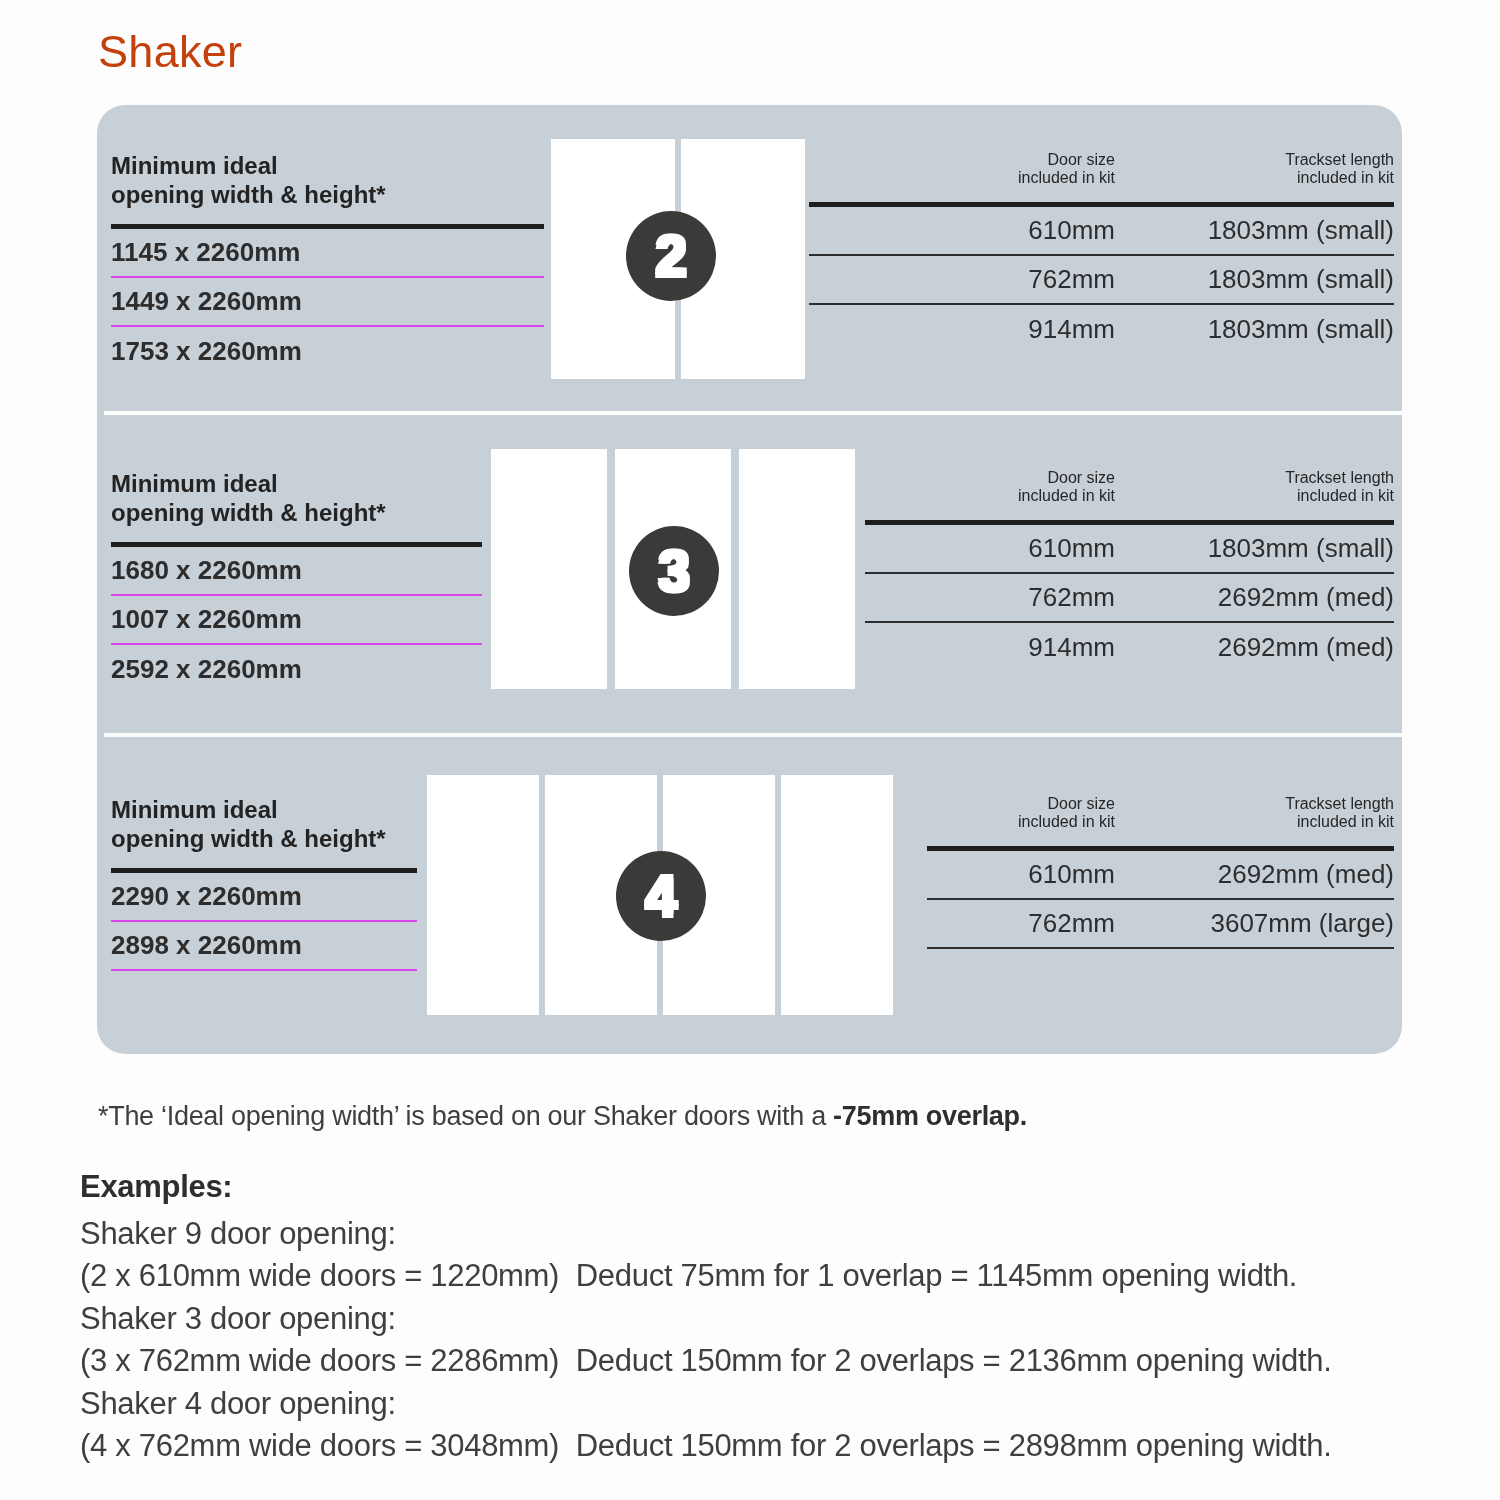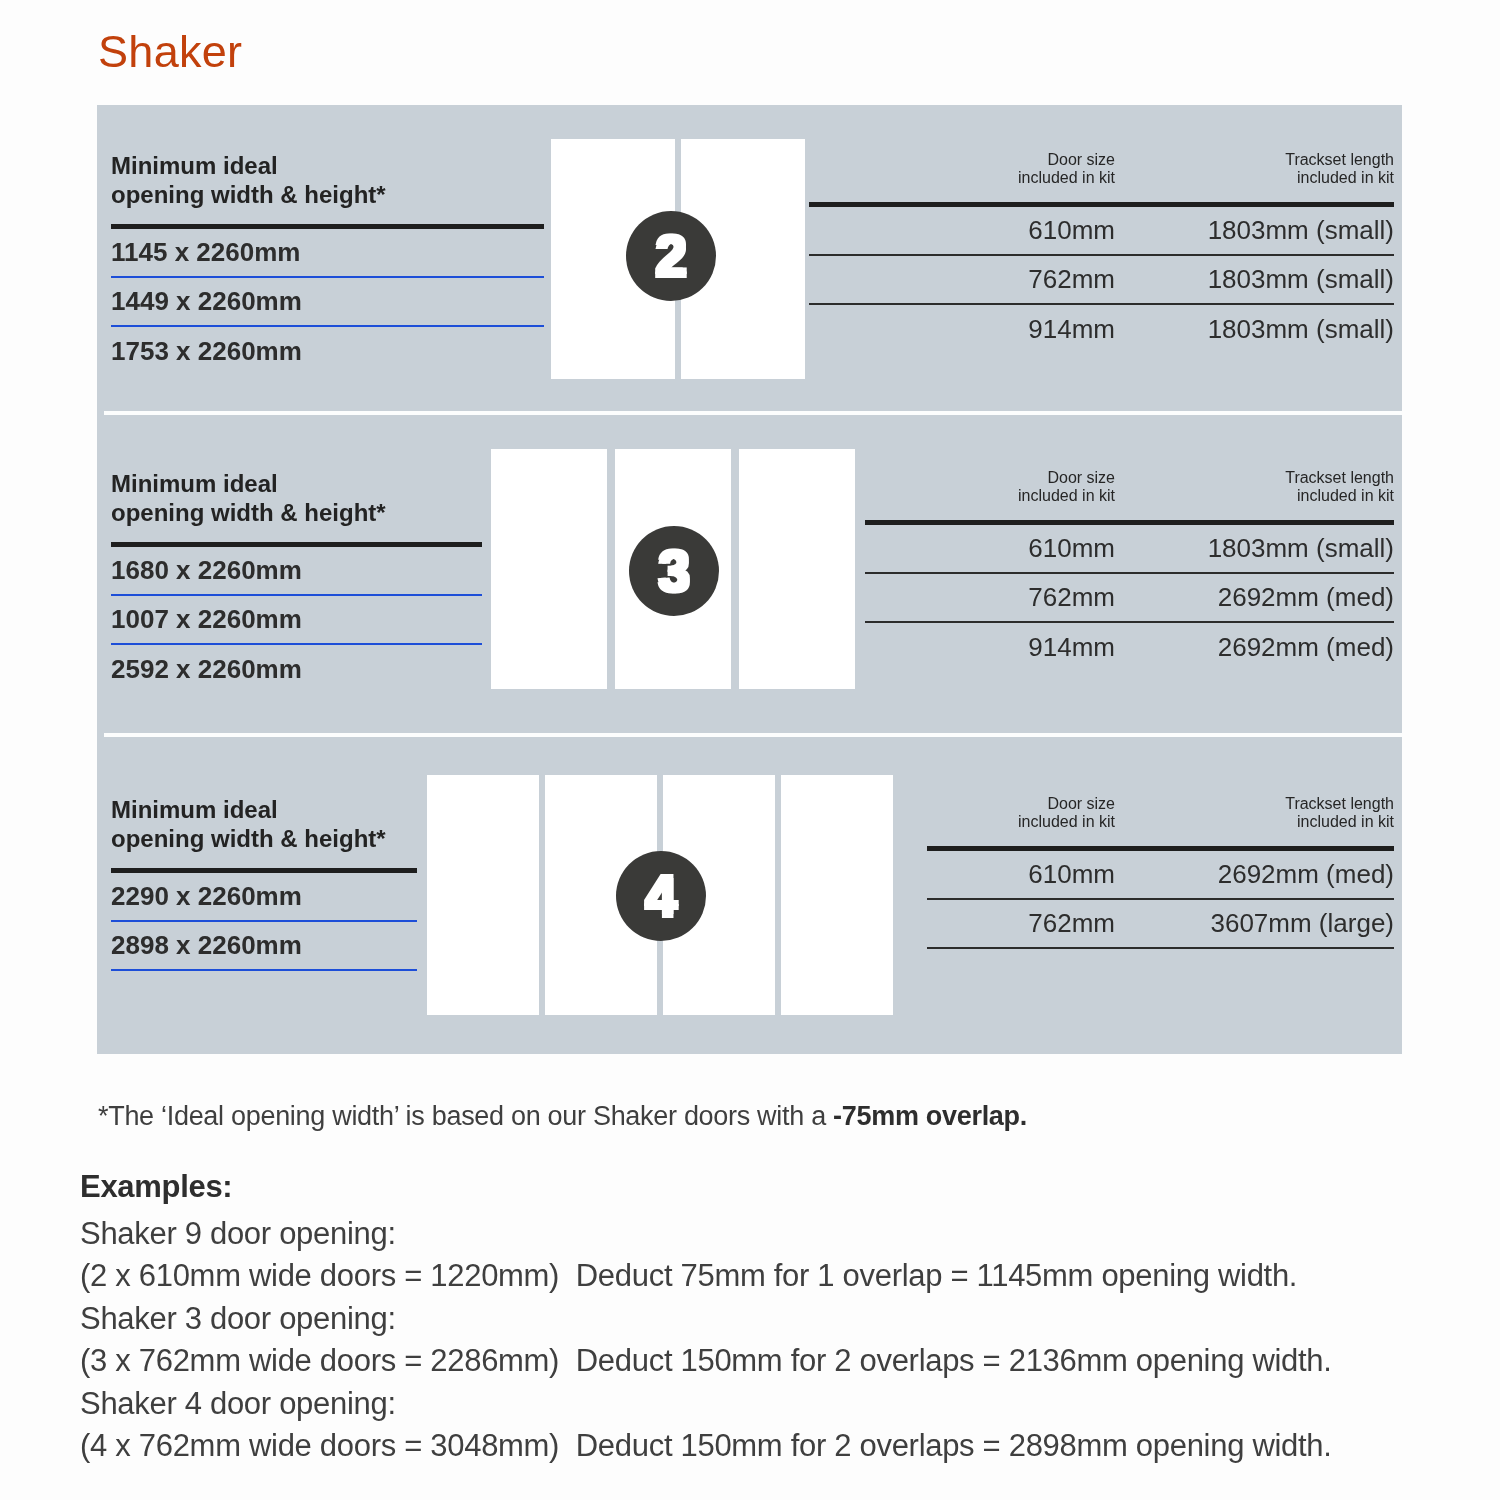--- a/index.html
+++ b/index.html
@@ -15,41 +15,42 @@
     font-size: 45px;
     font-weight: 500;
     color: #c2410c;
     letter-spacing: 0.3px;
   }
   .spec-panel {
     position: relative;
     margin: 27px 0 0 97px;
     width: 1305px;
     background: #c8d0d7;
+    border-radius: 28px;
   }
   .panel-section { position: relative; }
   .s1 { height: 306px; }
   .s2 { height: 318px; }
   .s3 { height: 317px; }
   .section-separator { height: 4px; background: #fcfdfd; margin-left: 7px; }
 
   
   .ltable { position: absolute; }
   .s1 .ltable { left: 14px; top: 46px; width: 433px; }
   .s2 .ltable { left: 14px; top: 54px; width: 371px; }
   .s3 .ltable { left: 14px; top: 58px; width: 306px; }
   .col-header {
     font-size: 24px; font-weight: bold; line-height: 29px; color: #232323;
   }
   .rule-thick { height: 5px; background: #1e1e1e; margin-top: 15px; }
   .trow {
     height: 49px; display: flex; align-items: center;
     font-size: 26px; font-weight: bold; color: #2d2d2d;
   }
-  .trow.lined { border-bottom: 2px solid #1d4ed8; }
+  .trow.lined { border-bottom: 2px solid #d946ef; }
 
   
   .rtable { position: absolute; }
   .s1 .rtable { left: 712px; top: 46px; width: 585px; }
   .s2 .rtable { left: 768px; top: 54px; width: 529px; }
   .s3 .rtable { left: 830px; top: 58px; width: 467px; }
   .rgrid { display: grid; grid-template-columns: 1fr 215px; column-gap: 64px; }
   .rcell { text-align: right; }
   .rhead .rcell .hblock { display: inline-block; text-align: right; }
   .rrow {

